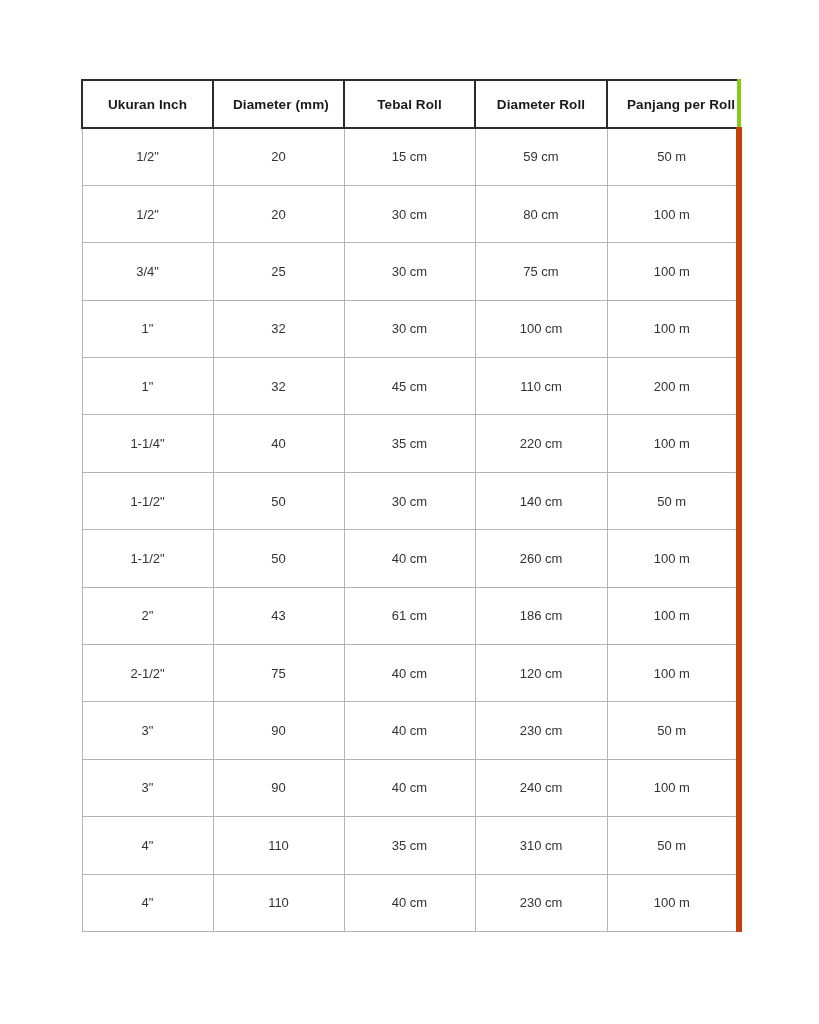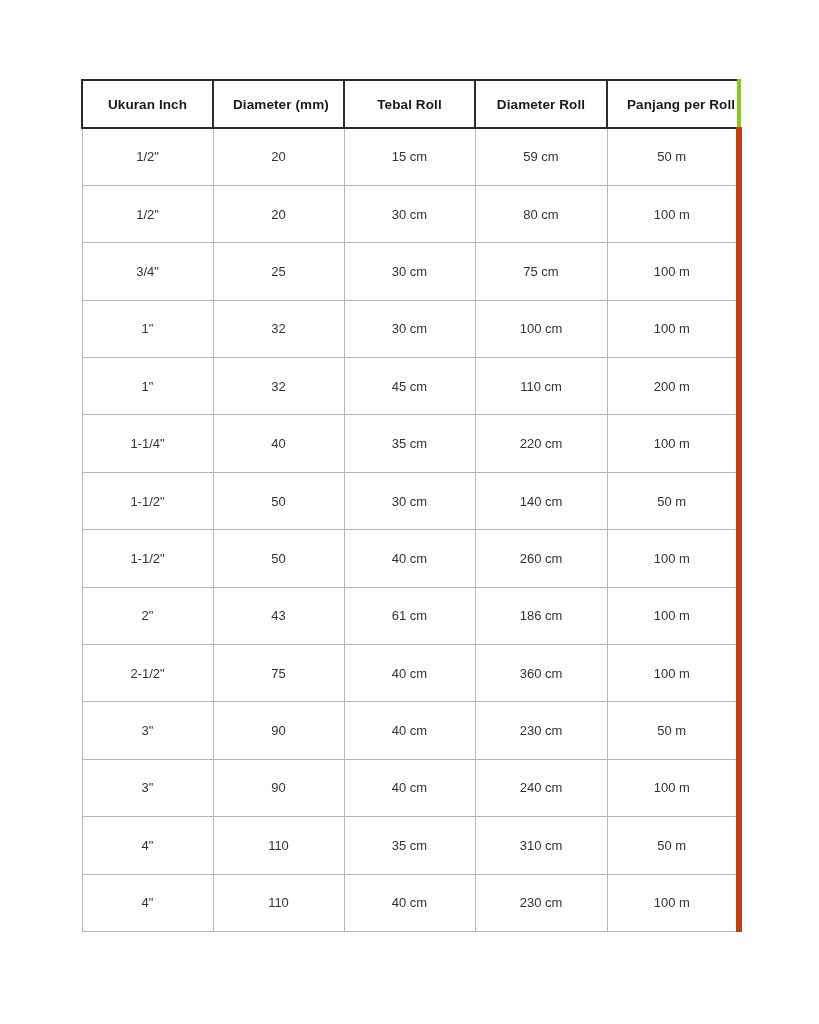--- a/index.html
+++ b/index.html
@@ -169,21 +169,21 @@
           <td>2"</td>
           <td>43</td>
           <td>61 cm</td>
           <td>186 cm</td>
           <td>100 m</td>
         </tr>
         <tr>
           <td>2-1/2"</td>
           <td>75</td>
           <td>40 cm</td>
-          <td>360 cm</td>
+          <td>120 cm</td>
           <td>100 m</td>
         </tr>
         <tr>
           <td>3"</td>
           <td>90</td>
           <td>40 cm</td>
           <td>230 cm</td>
           <td>50 m</td>
         </tr>
         <tr>

